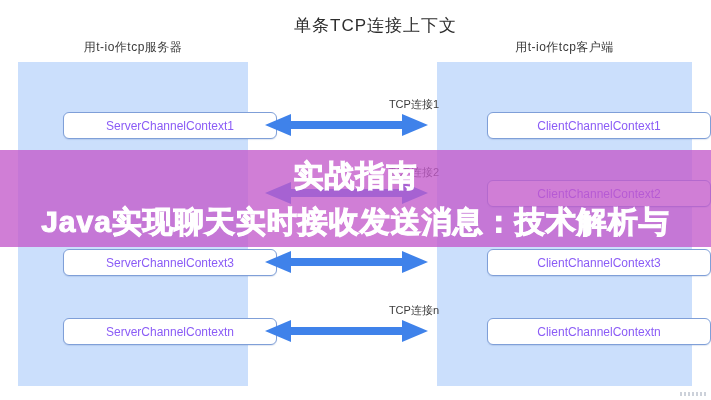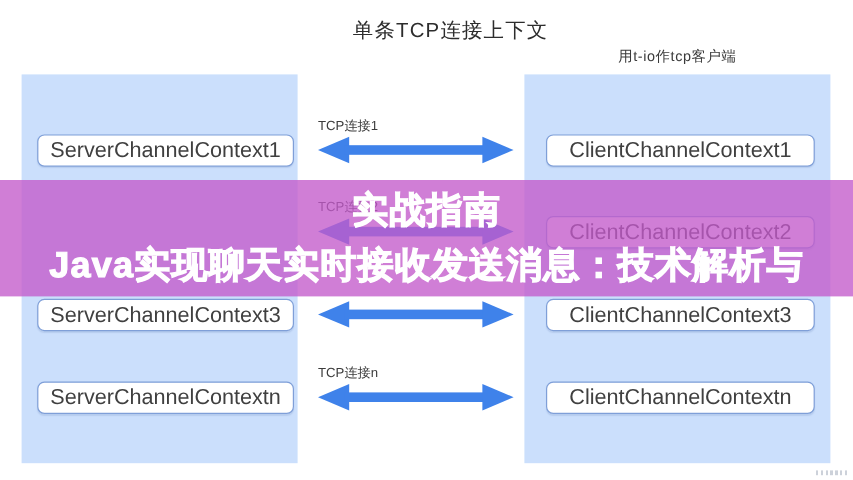--- a/index.html
+++ b/index.html
@@ -22,31 +22,31 @@
   .col-header.right{left:437px;width:255px;text-align:center;}
   .panel{
     position:absolute;top:62px;height:324px;
     background:#cbdffc;z-index:1;
   }
   .panel.left-panel{left:18px;width:230px;}
   .panel.right-panel{left:437px;width:255px;}
   .node{
     position:absolute;height:25px;
     background:#ffffff;border:1px solid #7f9fd8;border-radius:6px;
-    font-size:18px;color:#404040;
+    font-size:12px;color:#8b5cf6;
     display:flex;align-items:center;justify-content:center;
-    z-index:2;box-shadow:0 1px 1px rgba(90,120,180,0.18);
+    z-index:2;box-shadow:0 1px 1px rgba(90,120,180,0.18);margin-left:32px;
   }
   .node.server{left:31px;width:212px;}
   .node.client{left:455px;width:222px;text-align:center;}
   .t0{top:112px}.t1{top:180px}.t2{top:249px}.t3{top:318px}
 
   .conn-label{
-    position:absolute;left:265px;width:163px;height:14px;
-    text-align:left;font-size:11px;color:#3c3c3c;z-index:2;
+    position:absolute;left:276px;width:163px;height:14px;
+    text-align:right;font-size:11px;color:#3c3c3c;z-index:2;
   }
   .lt0{top:97px}.lt1{top:165px}.lt2{top:234px}.lt3{top:303px}
 
   .arrow{position:absolute;left:265px;width:163px;height:22px;z-index:2;}
   .at0{top:114px}.at1{top:182px}.at2{top:251px}.at3{top:320px}
   .arrow .shaft{
     position:absolute;left:22px;right:22px;top:7px;height:8px;
     background:#3f82ea;
   }
   .arrow .head{position:absolute;width:0;height:0;top:0;}
@@ -79,20 +79,21 @@
     opacity:0.5;
   }
 </style>
 </head>
 <body>
 
 <div class="page">
 
   <div class="title">单条TCP连接上下文</div>
 
+  <div class="col-header left">用t-io作tcp服务器</div>
   <div class="col-header right">用t-io作tcp客户端</div>
 
   <div class="panel left-panel"></div>
   <div class="panel right-panel"></div>
 
   <div class="node server t0">ServerChannelContext1</div>
   <div class="node server t2">ServerChannelContext3</div>
   <div class="node server t3">ServerChannelContextn</div>
 
   <div class="node client t0">ClientChannelContext1</div>

